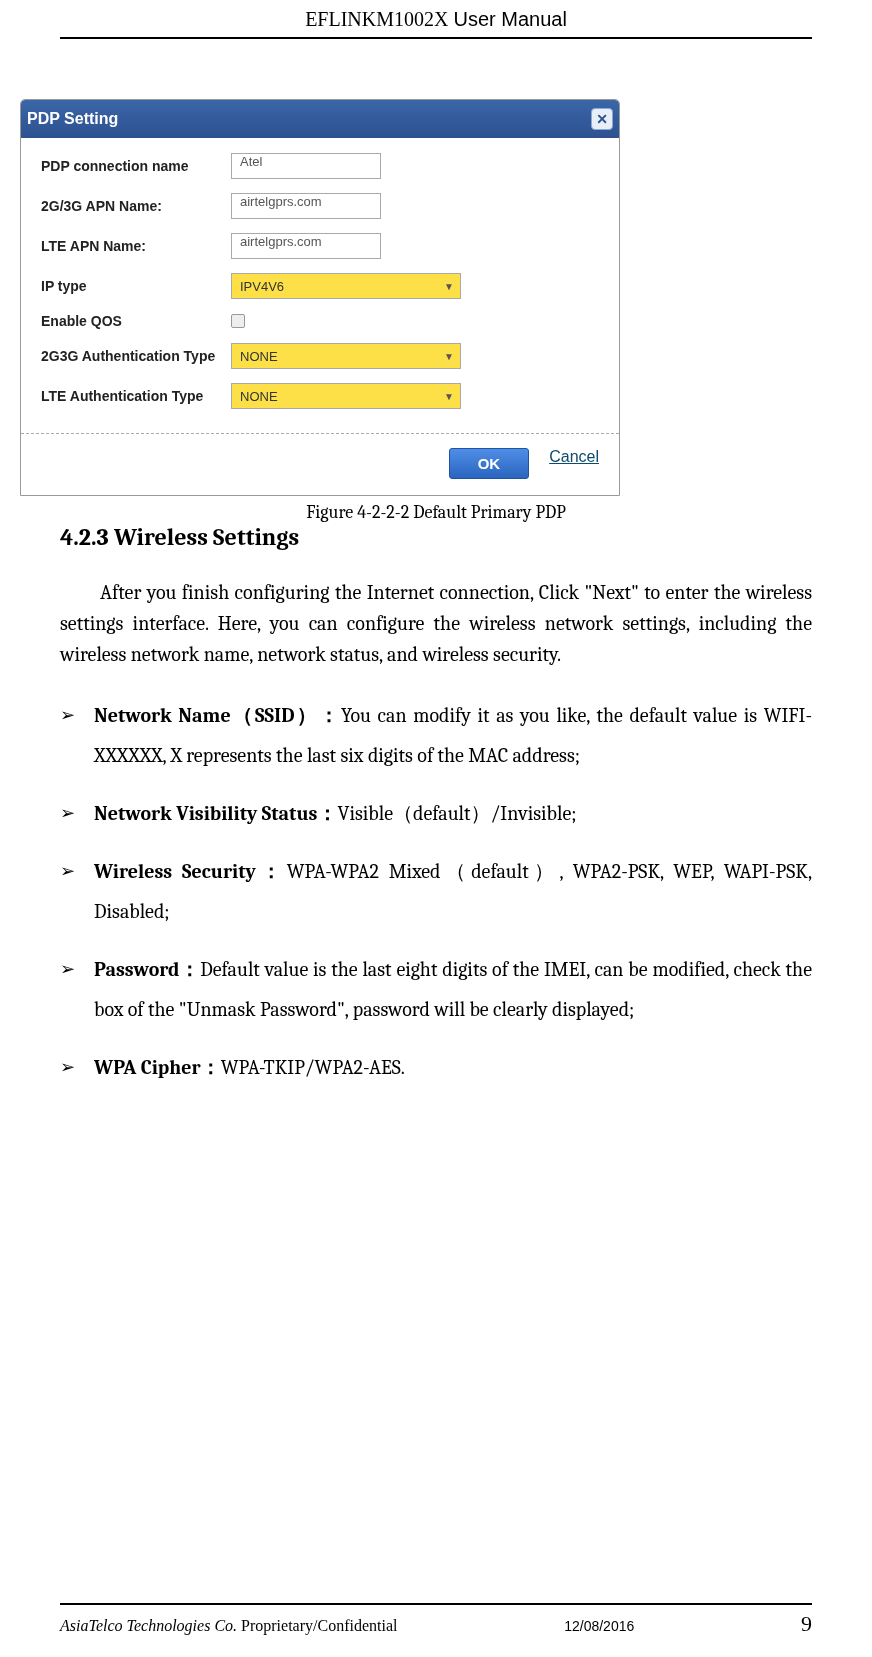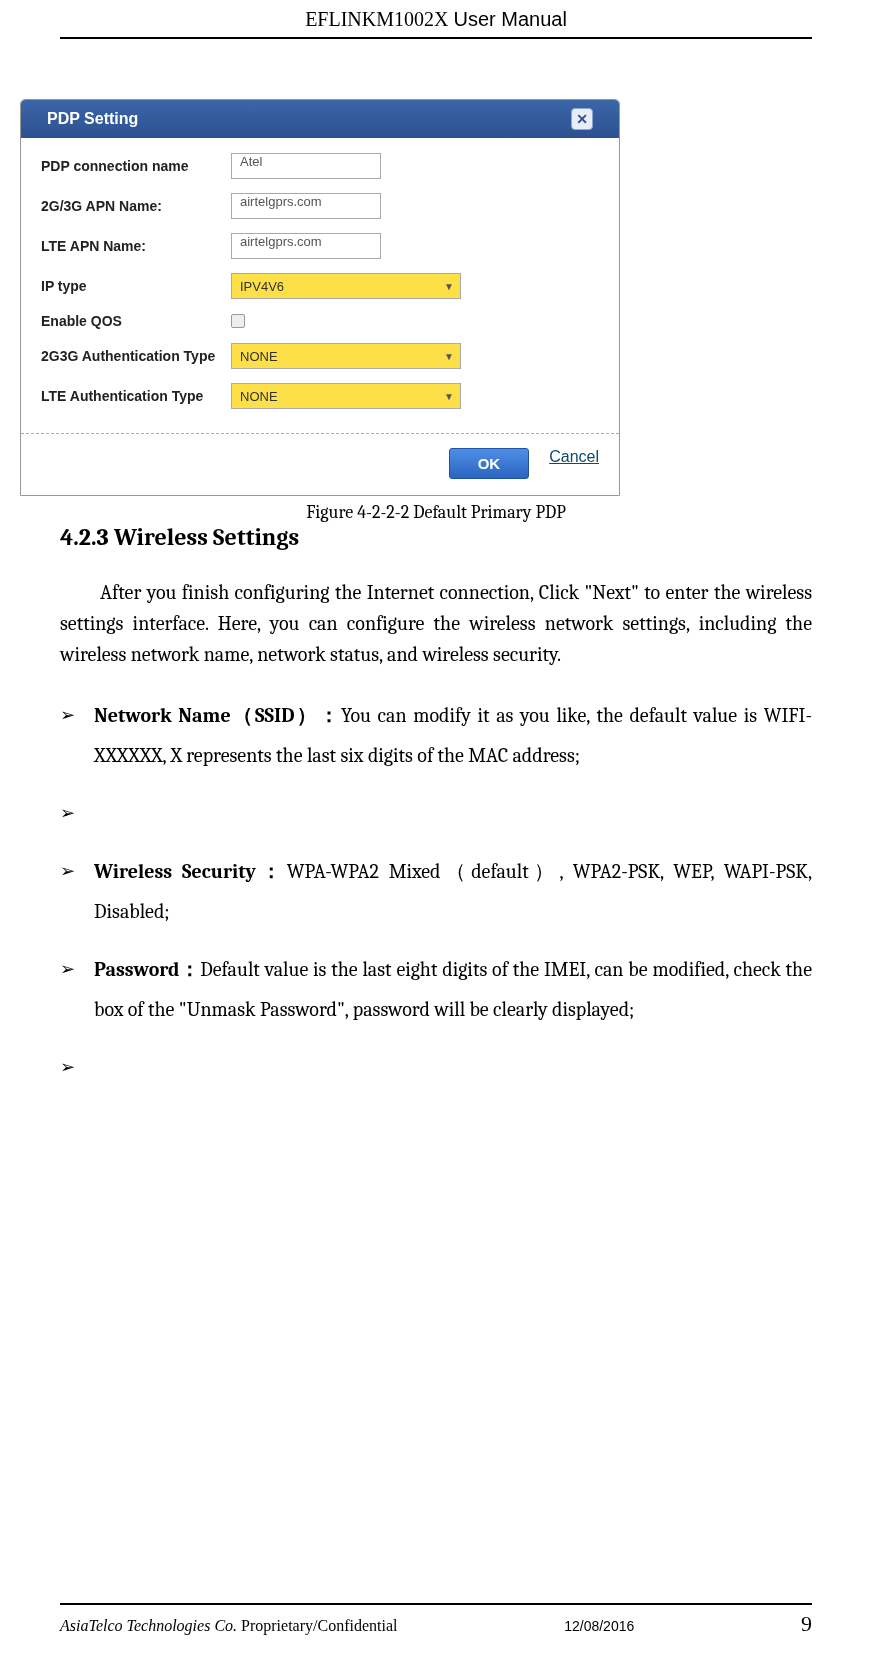--- a/index.html
+++ b/index.html
@@ -28,21 +28,21 @@
     .dialog {
       width: 600px;
       border: 1px solid #999;
       margin-left: -40px;
       font-family: Arial, sans-serif;
       overflow: hidden;
       border-radius: 5px 5px 0 0;
     }
     .dialog-titlebar {
       background: linear-gradient(to bottom, #3a66a8, #2d5190);
-      padding: 8px 26px;
+      padding: 8px 6px;
       display: flex;
       align-items: center;
       justify-content: space-between;
       border-radius: 4px 4px 0 0;
     }
     .dialog-title {
       color: #fff;
       font-weight: bold;
       font-size: 16px;
     }
@@ -264,35 +264,41 @@
 
 <ul class="bullet-list">
   <li class="bullet-item">
     <span class="bullet-marker">➢</span>
     <span class="bullet-text">
       <span class="bold">Network Name（SSID）：</span><span>You can modify it as you like, the default value is WIFI-XXXXXX, X represents the last six digits of the MAC address;</span>
     </span>
   </li>
   <li class="bullet-item">
     <span class="bullet-marker">➢</span>
+    <span class="bullet-text">
+      <span class="bold">Network Visibility Status：</span><span>Visible（default）/Invisible;</span>
+    </span>
   </li>
   <li class="bullet-item">
     <span class="bullet-marker">➢</span>
     <span class="bullet-text">
       <span class="bold">Wireless Security：</span><span>WPA-WPA2 Mixed（default）, WPA2-PSK, WEP, WAPI-PSK, Disabled;</span>
     </span>
   </li>
   <li class="bullet-item">
     <span class="bullet-marker">➢</span>
     <span class="bullet-text">
       <span class="bold">Password：</span><span>Default value is the last eight digits of the IMEI, can be modified, check the box of the "Unmask Password", password will be clearly displayed;</span>
     </span>
   </li>
   <li class="bullet-item">
     <span class="bullet-marker">➢</span>
+    <span class="bullet-text">
+      <span class="bold">WPA Cipher：</span><span>WPA-TKIP/WPA2-AES.</span>
+    </span>
   </li>
 </ul>
 
 <div class="doc-footer">
   <span>
     <span class="footer-company">AsiaTelco Technologies Co.</span><span class="pc"> Proprietary/Confidential</span>
   </span>
   <span class="footer-date">12/08/2016</span>
   <span class="footer-page">9</span>
 </div>

